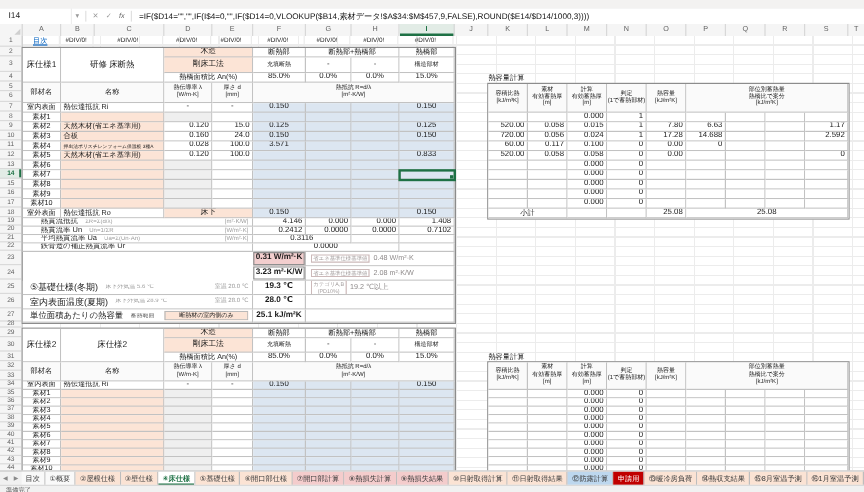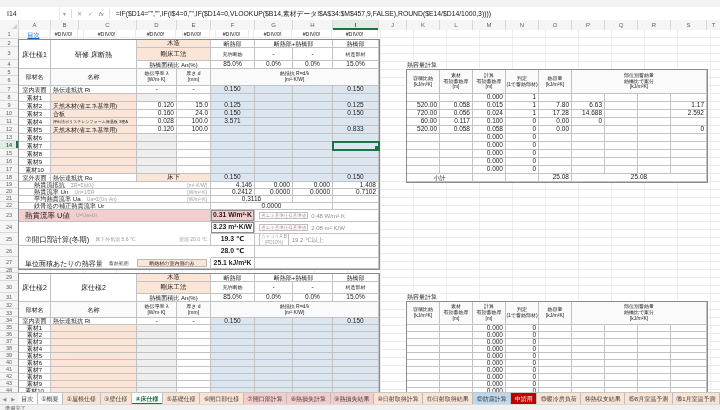--- a/index.html
+++ b/index.html
@@ -319,45 +319,45 @@
       <div class="cell c" style="grid-area: 19 / 6 / span 1 / span 2;">0.3116</div>
       <div class="cell " style="grid-area: 19 / 8 / span 1 / span 1;"></div>
       <div class="cell " style="grid-area: 19 / 9 / span 1 / span 1;"></div>
       <div class="cell trio" style="grid-area: 20 / 1 / span 1 / span 5;">
         <span class="t-name">鉄骨造の補正熱貫流率 Ur</span>
         <span class="t-frm"></span>
         <span class="t-unit"></span>
       </div>
       <div class="cell c" style="grid-area: 20 / 6 / span 1 / span 3;">0.0000</div>
       <div class="cell " style="grid-area: 20 / 9 / span 1 / span 1;"></div>
-      <div class="cell trio big pk" style="grid-area: 21 / 1 / span 1 / span 5;">
-        <span class="t-name">熱貫流率 U値</span>
-        <span class="t-frm">U=Ua+Ur</span>
-        <span class="t-unit"></span>
-      </div>
       <div class="cell c v pk vbox" style="grid-area: 21 / 6 / span 1 / span 1;">0.31 W/m²·K</div>
       <div class="cell note" style="grid-area: 21 / 7 / span 1 / span 3;">
         <span class="n-box">省エネ基準仕様基準値</span>
         <span class="n-val">0.48 W/m²·K</span>
       </div>
       <div class="cell c v vbox" style="grid-area: 22 / 6 / span 1 / span 1;">3.23 m²·K/W</div>
       <div class="cell note" style="grid-area: 22 / 7 / span 1 / span 3;">
         <span class="n-box">省エネ基準仕様基準値</span>
         <span class="n-val">2.08 m²·K/W</span>
       </div>
       <div class="cell trio big" style="grid-area: 23 / 1 / span 1 / span 5;">
-        <span class="t-name">⑦開口部計算(冬期)</span>
+        <span class="t-name">⑤基礎仕様(冬期)</span>
         <span class="t-frm">床下外気温 5.6 ℃</span>
         <span class="t-unit">室温 20.0 ℃</span>
       </div>
       <div class="cell c v" style="grid-area: 23 / 6 / span 1 / span 1;">19.3 ℃</div>
       <div class="cell note" style="grid-area: 23 / 7 / span 1 / span 3;">
         <span class="n-box">カテゴリA,B
 (PD10%)</span>
         <span class="n-val">19.2 ℃以上</span>
+      </div>
+      <div class="cell trio big" style="grid-area: 24 / 1 / span 1 / span 5;">
+        <span class="t-name">室内表面温度(夏期)</span>
+        <span class="t-frm">床下外気温 28.9 ℃</span>
+        <span class="t-unit">室温 28.0 ℃</span>
       </div>
       <div class="cell c v" style="grid-area: 24 / 6 / span 1 / span 1;">28.0 ℃</div>
       <div class="cell " style="grid-area: 24 / 7 / span 1 / span 3;"></div>
       <div class="cell trio27" style="grid-area: 25 / 1 / span 1 / span 5;">
         <span class="t-name">単位面積あたりの熱容量</span>
         <span class="t-frm">蓄熱範囲</span>
         <span class="t-peach">断熱材の室内側のみ</span>
       </div>
       <div class="cell c v" style="grid-area: 25 / 6 / span 1 / span 1;">25.1 kJ/m²K</div>
       <div class="cell " style="grid-area: 25 / 7 / span 1 / span 3;"></div>

